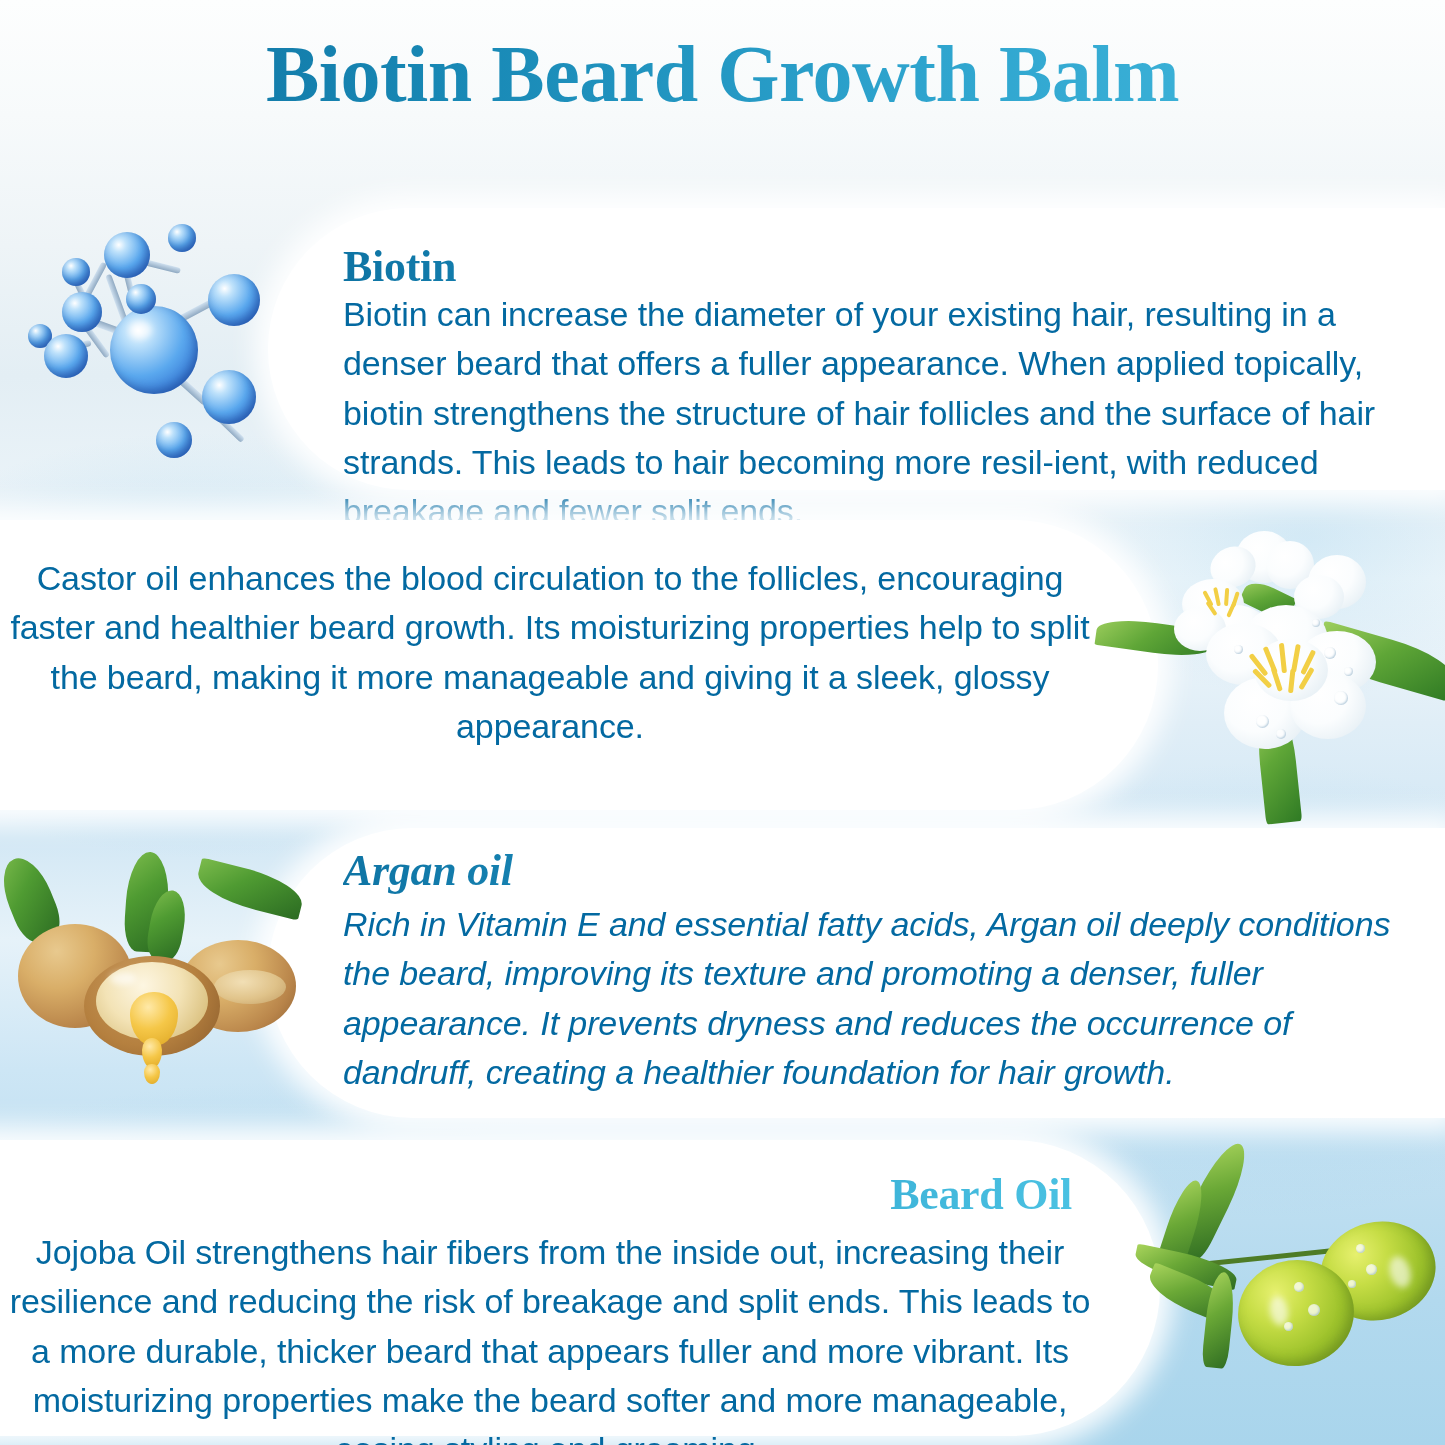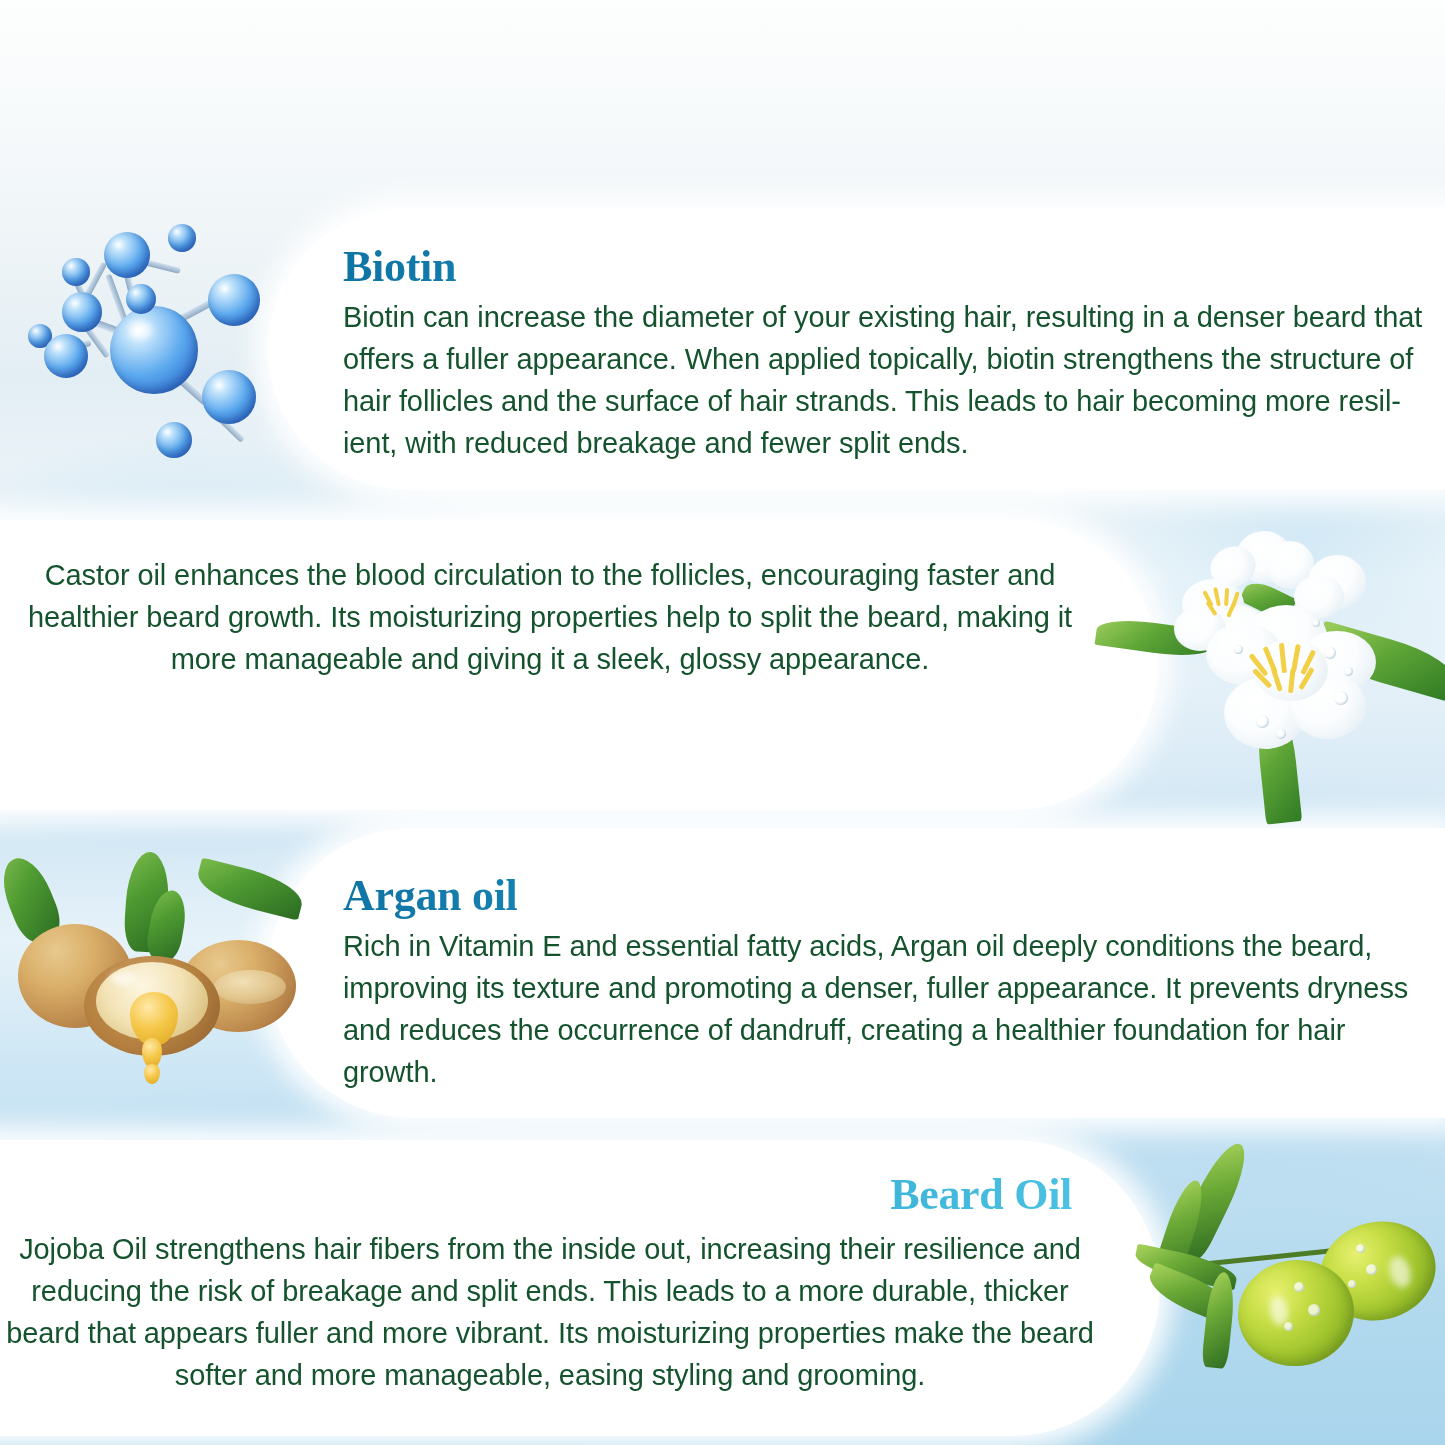--- a/index.html
+++ b/index.html
@@ -76,45 +76,45 @@
     letter-spacing:-0.3px;
     line-height:1.05;
     background:linear-gradient(90deg,#0e74a4 0%, #1c8cbb 32%, #34aad2 66%, #4cc3e3 100%);
     -webkit-background-clip:text;
     background-clip:text;
     color:transparent;
     -webkit-text-fill-color:transparent;
   }
   .body-text {
     font-family:"Liberation Sans", sans-serif;
-    color:#14532d;
-    font-size:29px;
+    color:#0369a1;
+    font-size:34px;
     line-height:1.45;
     letter-spacing:-0.1px;
   }
 
   
   #card-biotin            { left:0;   top:208px;  width:1445px; height:282px; }
   #card-biotin  .panel    { left:268px; top:0; width:1177px; height:282px;
                             border-radius:150px 0 0 150px; }
   #card-biotin  .card-inner { left:343px; top:36px; width:1085px; }
-  #card-biotin  .heading  { font-size:44px; margin-bottom:6px; }
+  #card-biotin  .heading  { font-size:44px; }
 
   
   #card-castor            { left:0;   top:520px;  width:1445px; height:290px; }
   #card-castor  .panel    { left:-70px; top:0; width:1228px; height:290px;
                             border-radius:0 150px 150px 0; }
   #card-castor  .card-inner { left:0; top:34px; width:1100px; text-align:center; }
   #card-castor  .heading  { font-size:44px; text-align:right; padding-right:18px; margin-bottom:12px; }
 
   
   #card-argan             { left:0;   top:828px;  width:1445px; height:290px; }
   #card-argan   .panel    { left:268px; top:0; width:1177px; height:290px;
                             border-radius:150px 0 0 150px; }
-  #card-argan   .card-inner { left:343px; top:45px; width:1070px; }
+  #card-argan   .card-inner { left:343px; top:20px; width:1070px;font-style:italic; }
   #card-argan   .heading  { font-size:44px; margin-bottom:6px; }
 
   
   #card-jojoba            { left:0;   top:1140px; width:1445px; height:300px; }
   #card-jojoba  .panel    { left:-60px; top:0; width:1220px; height:296px;
                             border-radius:0 150px 150px 0; }
   #card-jojoba  .card-inner { left:0; top:32px; width:1100px; text-align:center; }
   #card-jojoba  .heading  { font-size:44px; text-align:right; padding-right:28px; margin-bottom:10px; }
 
   
@@ -164,20 +164,21 @@
 </style>
 </head>
 <body>
 
 <div class="bg-pool pool-1"></div>
 <div class="bg-pool pool-2"></div>
 <div class="bg-pool pool-3"></div>
 <div class="bg-pool pool-4"></div>
 
 <div class="title-wrap">
+  <div class="title-line l2">Biotin Beard Growth Balm</div>
 </div>
 
 <div class="card" id="card-biotin">
   <div class="panel soft"></div>
   <div class="card-inner">
     <div class="heading">Biotin</div>
     <div class="body-text">Biotin can increase the diameter of your existing hair, resulting in a denser beard that offers a fuller appearance. When applied topically, biotin strengthens the structure of hair follicles and the surface of hair strands. This leads to hair becoming more resil-ient, with reduced breakage and fewer split ends.</div>
   </div>
 </div>
 

